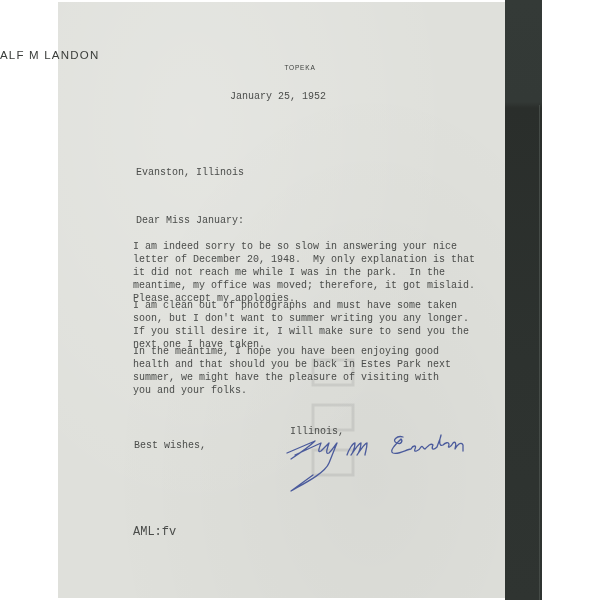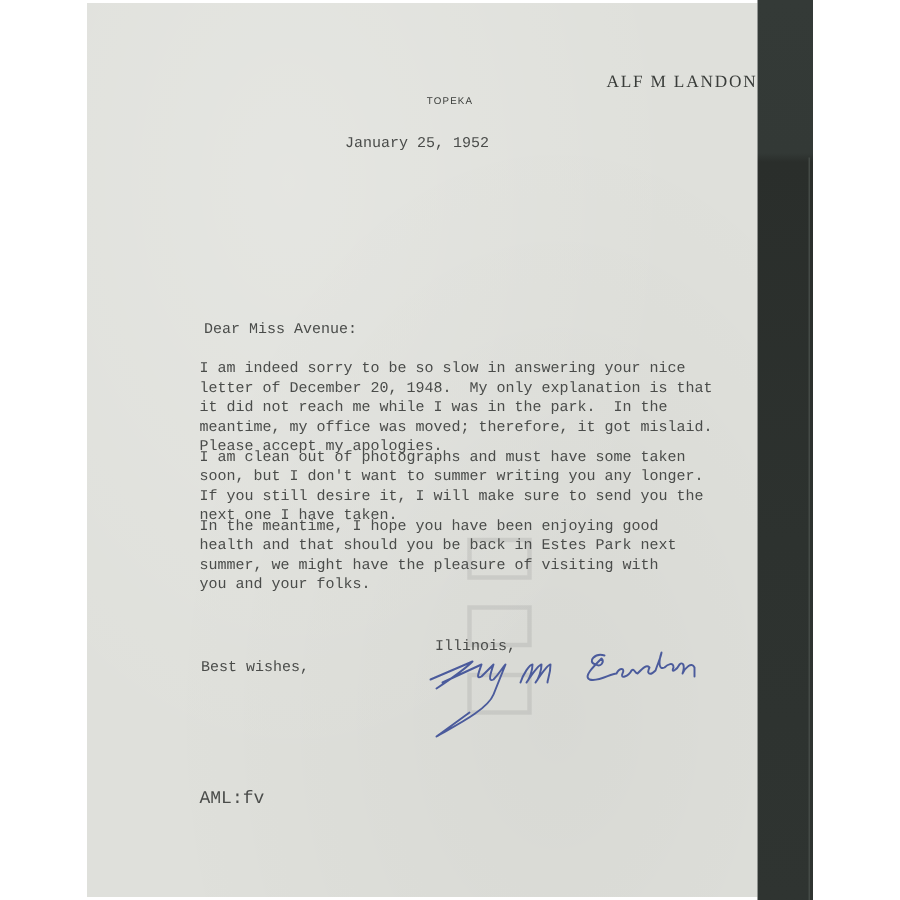--- a/index.html
+++ b/index.html
@@ -10,22 +10,22 @@
     background-image:
       radial-gradient(ellipse at 30% 20%, rgba(255,255,255,0.18), rgba(255,255,255,0) 60%),
       radial-gradient(ellipse at 70% 80%, rgba(0,0,0,0.03), rgba(0,0,0,0) 60%);
   }
   .dark-strip {
     position:absolute; left:505px; top:0; width:37px; height:600px;
     background:linear-gradient(180deg,#343a37 0%,#333936 17%,#2a2e2b 18%,#2d322f 60%,#2f3431 100%);
   }
   .dark-strip .edge { position:absolute; right:2px; top:105px; width:1px; height:495px; background:#454b47; }
   .letterhead-name {
-    position:absolute; left:0; width:505px; top:49px; text-align:right;
-    font-family:Liberation Serif, serif; font-size:11.5px; letter-spacing:1.2px; color:#3a3d3a;
+    position:absolute; left:0; width:600px; top:49px; text-align:left;
+    font-family:Liberation Sans, sans-serif; font-size:11.5px; letter-spacing:1.2px; color:#3a3d3a;
   }
   .letterhead-city {
     position:absolute; left:0; width:600px; top:64px; text-align:center;
     font-family:"Liberation Sans", sans-serif; font-size:6.5px; letter-spacing:0.8px; color:#3a3d3a;
   }
   .type {
     font-family:"Liberation Mono", monospace; font-size:10px; color:#4a4c4a;
     position:absolute; white-space:pre; line-height:13.1px;
   }
   .date { left:230px; top:90px; }
@@ -52,23 +52,23 @@
   <rect x="8" y="10" width="40" height="25" fill="none" stroke="#000" stroke-width="3"></rect>
   <rect x="8" y="55" width="40" height="25" fill="none" stroke="#000" stroke-width="3"></rect>
   <rect x="8" y="100" width="40" height="25" fill="none" stroke="#000" stroke-width="3"></rect>
 </svg>
 
 <div class="letterhead-name">ALF M LANDON</div>
 <div class="letterhead-city">TOPEKA</div>
 
 <div class="type date">January 25, 1952</div>
 
-<div class="type address"></div>
+<div class="type address"><div>Evanston, Illinois</div></div>
 
-<div class="type salutation">Dear Miss Avenue:</div>
+<div class="type salutation">Dear Miss January:</div>
 
 <div class="type para1">I am indeed sorry to be so slow in answering your nice
 letter of December 20, 1948.  My only explanation is that
 it did not reach me while I was in the park.  In the
 meantime, my office was moved; therefore, it got mislaid.
 Please accept my apologies.</div>
 <div class="type para2">I am clean out of photographs and must have some taken
 soon, but I don't want to summer writing you any longer.
 If you still desire it, I will make sure to send you the
 next one I have taken.</div>

